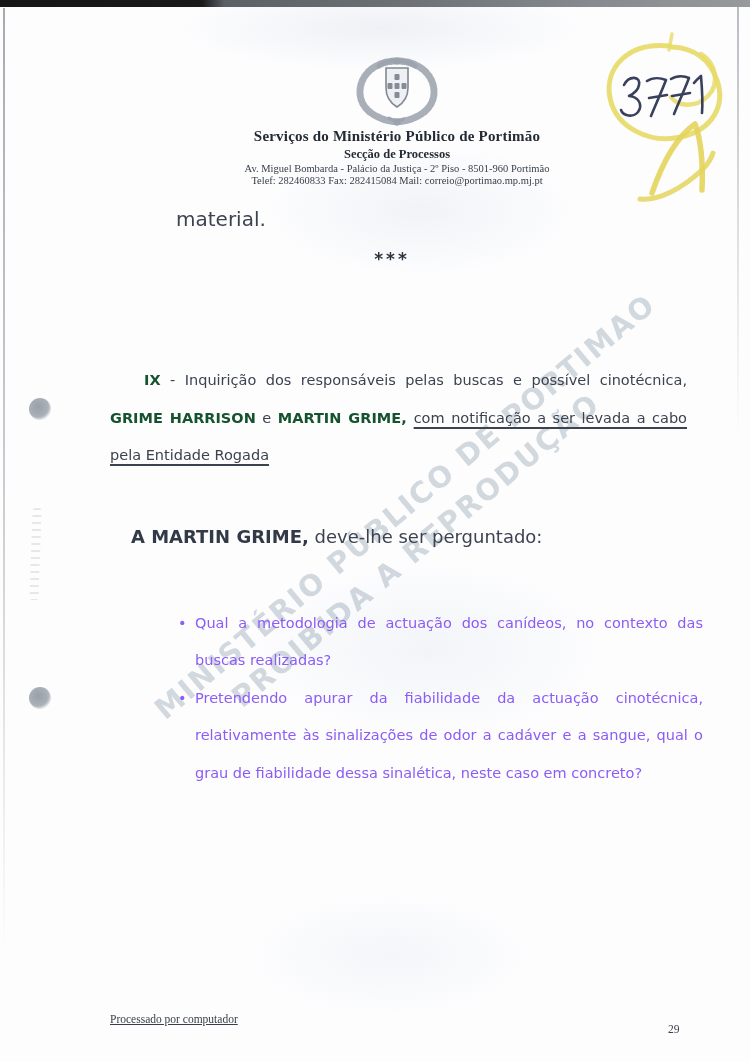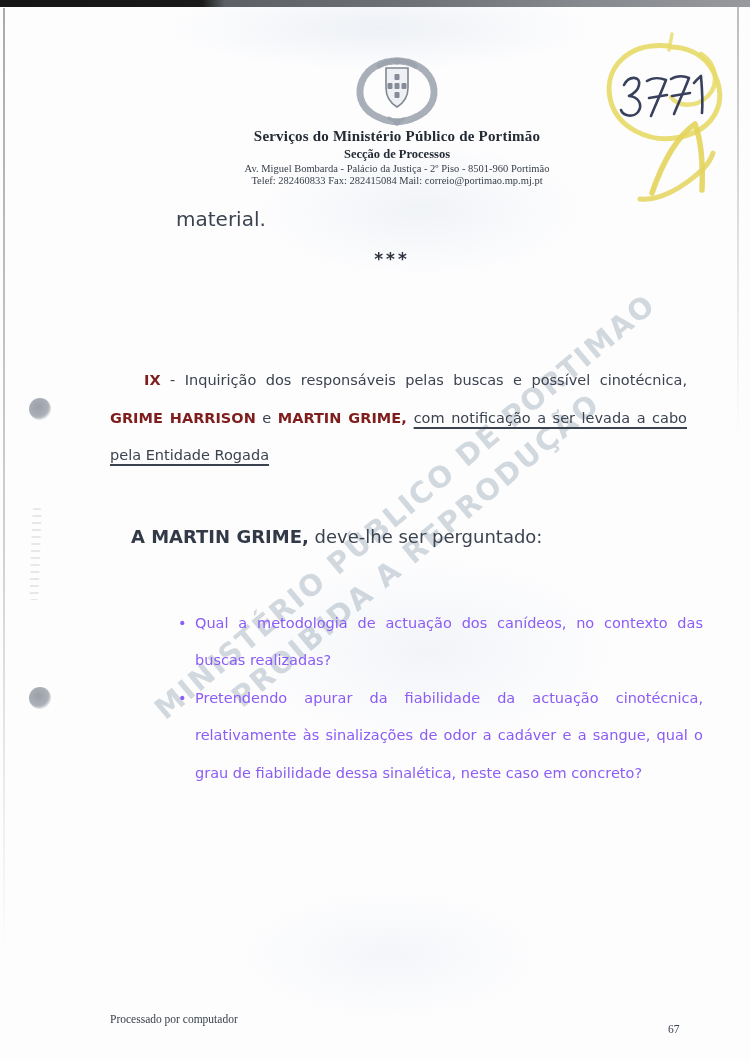--- a/index.html
+++ b/index.html
@@ -33,31 +33,31 @@
   .emblem{display:block;margin:0 auto 2px;}
   .org{font:bold 15px "Liberation Serif",serif;letter-spacing:.2px;}
   .section{font:bold 12.5px "Liberation Serif",serif;margin-top:2px;}
   .addr,.contacts{font:10.5px "Liberation Serif",serif;color:#39404a;margin-top:1px;}
   
   .fragment{position:absolute;left:176px;top:185px;font-size:20px;color:#3c4350;margin-top:22px;}
   .divider{position:absolute;left:17px;top:249px;width:750px;text-align:center;
     font-weight:bold;font-size:17px;letter-spacing:3px;color:#2e3540;}
   .main-para{position:absolute;left:110px;top:362px;width:577px;margin:0;
     font-size:14.5px;line-height:37.5px;color:#3c4350;text-align:justify;text-indent:34px;}
-  .main-para b{color:#7f1d1d;}
+  .main-para b{color:#14532d;}
   .main-para u{text-decoration-thickness:1.5px;text-underline-offset:4px;}
   .sub-head{position:absolute;left:130px;top:525px;margin:1px;font-size:18px;color:#3c4350;}
   .sub-head b{color:#333a47;}
   .questions{position:absolute;left:161px;top:589px;width:526px;margin:16px;padding:0;list-style:none;
     font-size:14.5px;line-height:37.4px;color:#8b5cf6;text-align:justify;}
   .questions li{position:relative;padding-left:18px;}
   .questions li::before{content:"\2022";position:absolute;left:1px;top:0;}
   
   .foot-bold{position:absolute;left:110px;top:992px;font:bold 11px "Liberation Serif",serif;color:#2e333c;}
-  .foot-reg{position:absolute;left:110px;top:1013px;font:11.5px "Liberation Serif",serif;color:#3a404a;}
+  .foot-reg{position:absolute;left:110px;top:1013px;font:11.5px "Liberation Serif",serif;color:#3a404a;text-decoration:underline;}
   .page-num{position:absolute;left:668px;top:1023px;font:11.5px "Liberation Serif",serif;color:#3a404a;}
   .annot{position:absolute;left:0;top:0;pointer-events:none;}
 </style>
 </head>
 <body>
 
 <div class="canvas">
 
   <div class="tints"></div>
   <div class="top-bar"></div>
@@ -99,21 +99,21 @@
   <p class="main-para"><b>IX</b><span> - Inquirição dos responsáveis pelas buscas e possível cinotécnica, </span><b>GRIME HARRISON</b><span> e </span><b>MARTIN GRIME, </b><u>com notificação a ser levada a cabo pela Entidade Rogada</u></p>
 
   <p class="sub-head"><b>A MARTIN GRIME,</b><span> deve-lhe ser perguntado:</span></p>
 
   <ul class="questions">
     <li>Qual a metodologia de actuação dos canídeos, no contexto das buscas realizadas?</li>
     <li>Pretendendo apurar da fiabilidade da actuação cinotécnica, relativamente às sinalizações de odor a cadáver e a sangue, qual o grau de fiabilidade dessa sinalética, neste caso em concreto?</li>
   </ul>
 
   <div class="foot-reg">Processado por computador</div>
-  <div class="page-num">67</div>
+  <div class="page-num">29</div>
 
   <svg class="annot" width="750" height="1061" viewBox="0 0 750 1061">
     <g fill="none" stroke-linecap="round" stroke-linejoin="round">
       <g stroke="#e7da67">
         <path d="M669,46 C628,42 604,68 610,98 C616,128 650,144 681,137 C712,130 726,106 717,80 C709,57 691,48 672,47" stroke-width="5" opacity="0.9"></path>
         <path d="M701,54 C716,63 720,84 708,96 C696,108 678,107 671,97" stroke-width="4.5" opacity="0.85"></path>
         <path d="M672,34 L669,50" stroke-width="3.5" opacity="0.8"></path>
       </g>
       <g stroke="#e4d45c">
         <path d="M652,193 C663,161 678,136 695,124 C701,140 703,166 702,190" stroke-width="5.5" opacity="0.9"></path>

